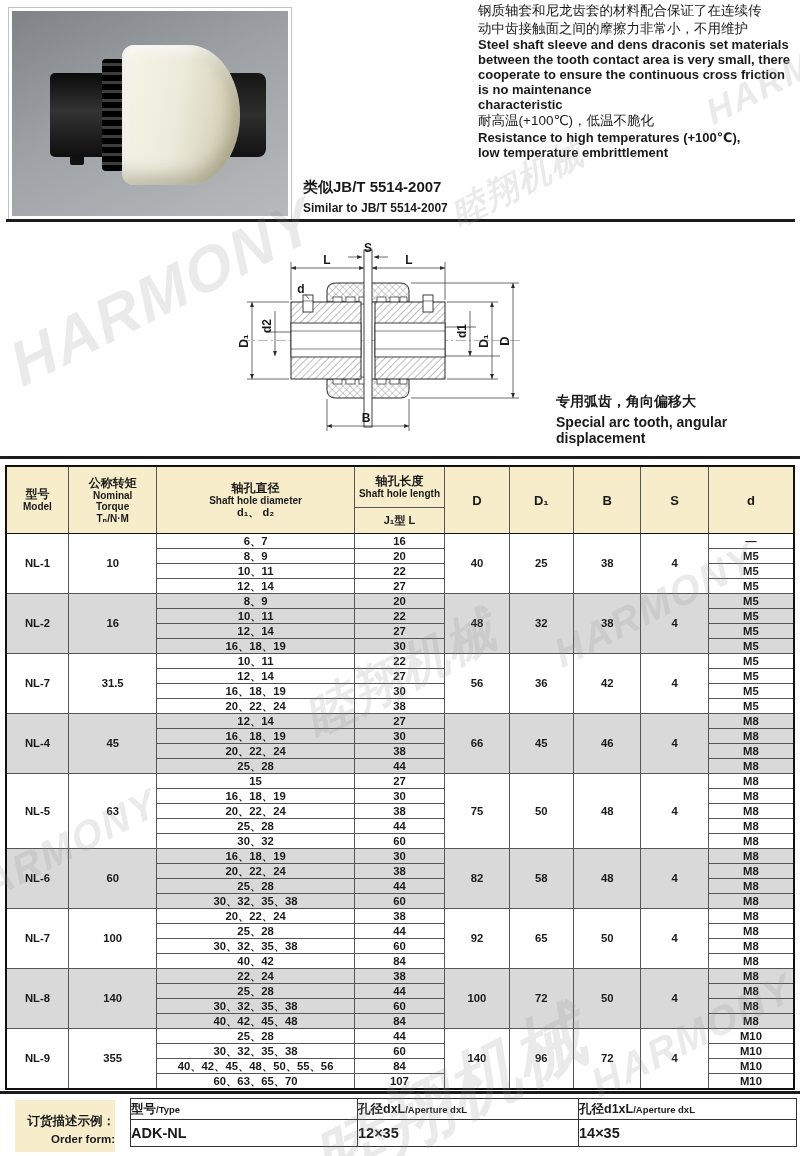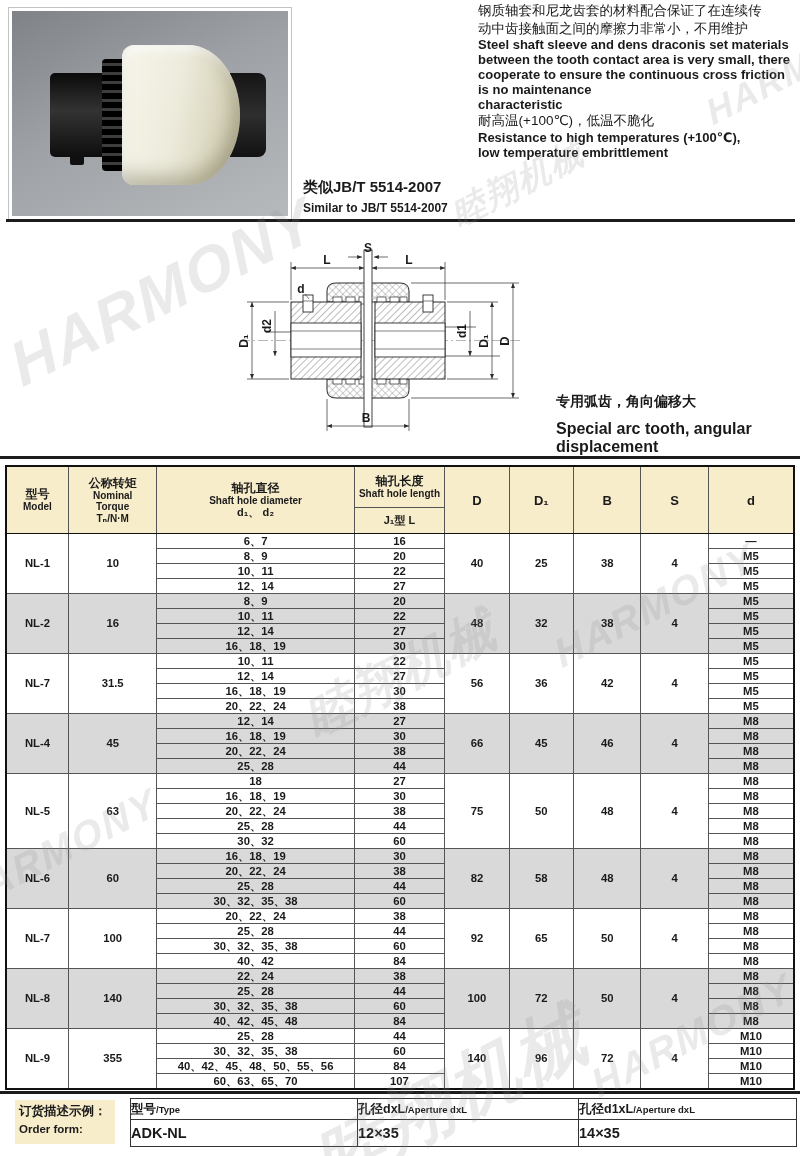--- a/index.html
+++ b/index.html
@@ -27,39 +27,39 @@
   .similar .enb{font-size:12px;font-weight:700;margin-top:4px;}
   .desc{position:absolute;left:478px;top:2px;width:322px;}
   .desc .cn{font-size:13.5px;font-weight:400;line-height:17.5px;}
   .desc .en{font-size:13px;font-weight:600;line-height:15px;}
   
   .rule{position:absolute;background:#1c1c1c;}
   
   .drawing{position:absolute;left:235px;top:242px;}
   .note{position:absolute;left:556px;top:393px;}
   .note .cnb{font-size:14px;font-weight:700;}
-  .note .enb{font-size:16px;font-weight:600;margin-top:9px;}
+  .note .enb{font-size:14px;font-weight:600;margin-top:3px;}
   
   .spec{position:absolute;left:5px;top:465px;}
   table{border-collapse:collapse;table-layout:fixed;}
   .spec table{width:790px;border:2px solid #111;}
   .spec th,.spec td{border:1px solid #555;padding:0;text-align:center;vertical-align:middle;}
   .spec thead th{background:#f8edcb;height:66px;border-bottom:1.5px solid #111;font-weight:700;}
   .hcn{font-size:12px;font-weight:700;line-height:14px;}
   .hen{font-size:10px;font-weight:600;line-height:11.5px;}
   .hsym{font-size:11px;font-weight:700;line-height:13px;}
   .hbig{font-size:13px;font-weight:700;}
   .h-len{padding:0;border-radius:7px;}
   .len-top{height:40px;border-bottom:1px solid #555;display:flex;flex-direction:column;justify-content:center;}
   .len-bot{height:25px;display:flex;flex-direction:column;justify-content:center;}
   .spec tbody td{height:14px;font-size:11.3px;font-weight:700;line-height:13px;white-space:nowrap;background:#fff;}
   .spec tbody tr.grp-gray td{background:#d9d9d9;}
   .spec tbody tr.grp-first td{border-top:1.6px solid #111;}
   
-  .order-label{position:absolute;left:15px;top:1100px;width:100px;height:44px;background:#f8edcb;padding:3px 0 0 4px;box-sizing:border-box;}
+  .order-label{position:absolute;left:15px;top:1100px;width:100px;height:52px;background:#f8edcb;padding:13px 0 0 4px;box-sizing:border-box;text-align:right;}
   .order-label .cnb{font-size:12.5px;font-weight:700;}
   .order-label .enb{font-size:11.5px;font-weight:600;margin-top:3px;}
   .order{position:absolute;left:130px;top:1098px;}
   .order table{width:666px;border:1.5px solid #222;}
   .order td{border:1px solid #333;text-align:left;padding:0;}
   .ot-head td{height:20px;font-size:12.5px;font-weight:700;}
   .ot-sub{font-size:9.5px;font-weight:700;}
   .ot-val td{height:26px;font-size:14.5px;font-weight:700;}
   
   .wm{position:absolute;color:#8d8d8d;opacity:0.18;font-weight:700;font-style:italic;
@@ -340,21 +340,21 @@
             <td>M8</td>
           </tr>
           <tr class="grp-gray">
             <td>25、28</td>
             <td>44</td>
             <td>M8</td>
           </tr>
           <tr class="grp-white grp-first">
             <td rowspan="5">NL-5</td>
             <td rowspan="5">63</td>
-            <td>18</td>
+            <td>15</td>
             <td>27</td>
             <td rowspan="5">75</td>
             <td rowspan="5">50</td>
             <td rowspan="5">48</td>
             <td rowspan="5">4</td>
             <td>M8</td>
           </tr>
           <tr class="grp-white">
             <td>16、18、19</td>
             <td>30</td>

